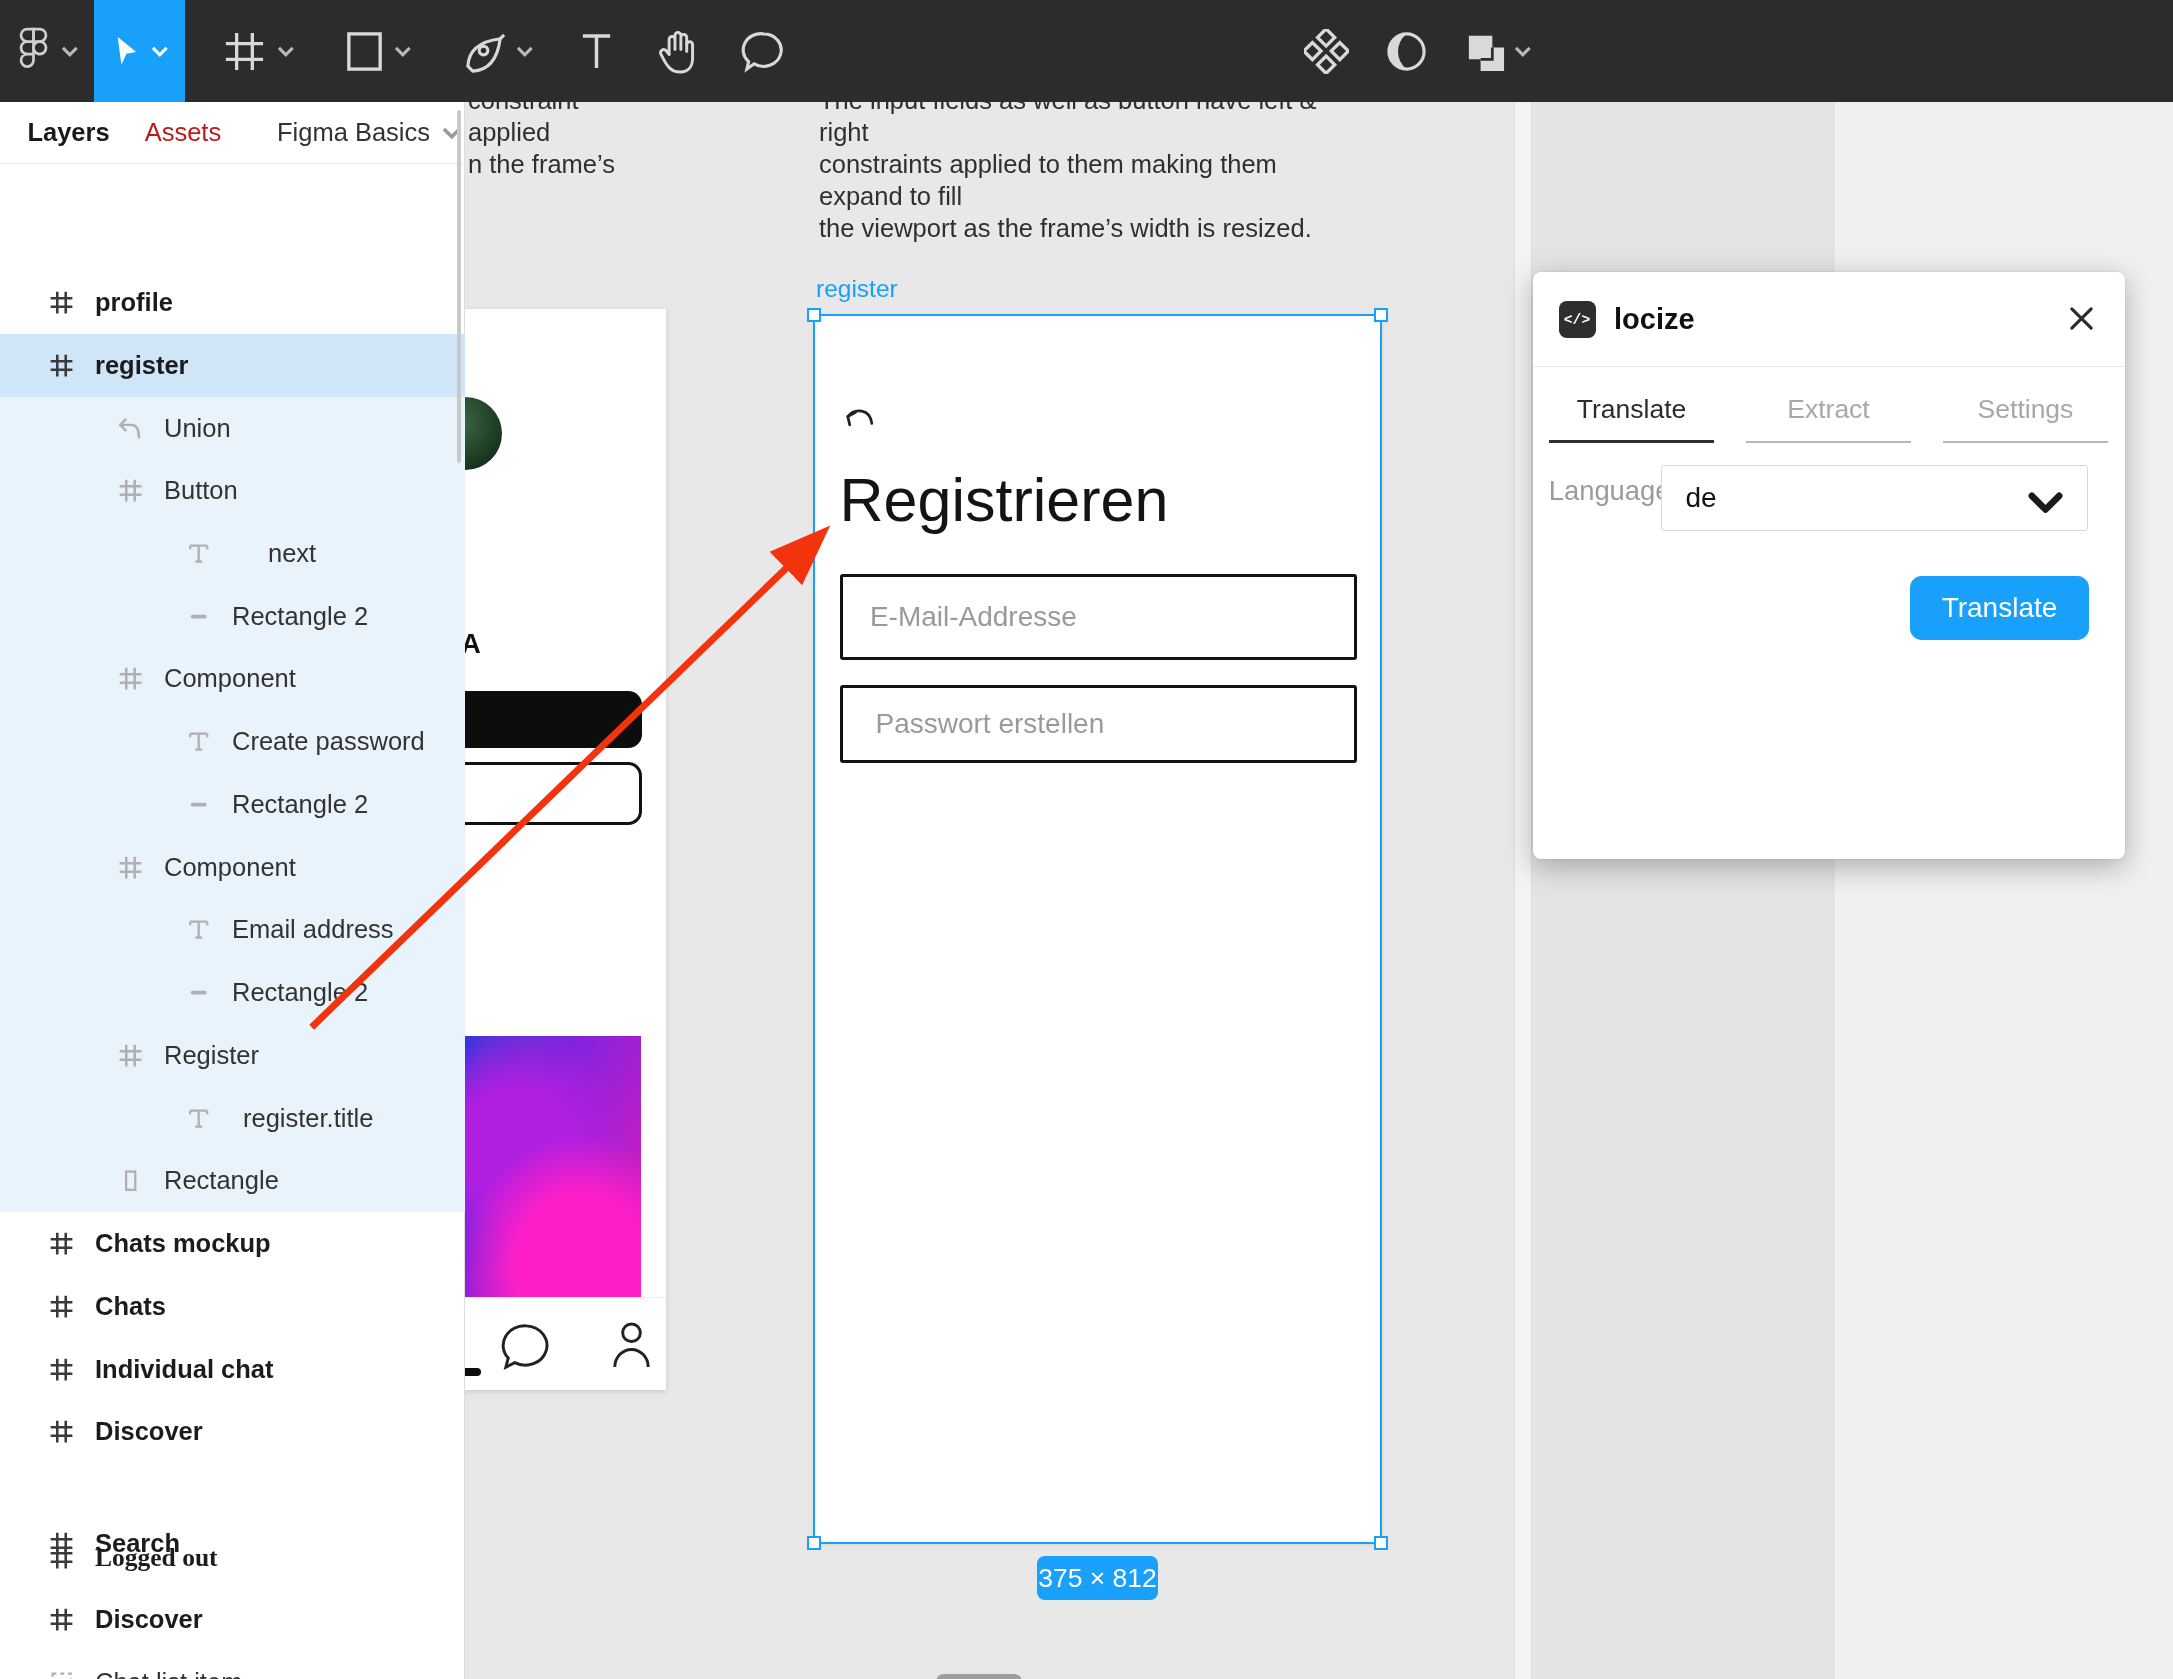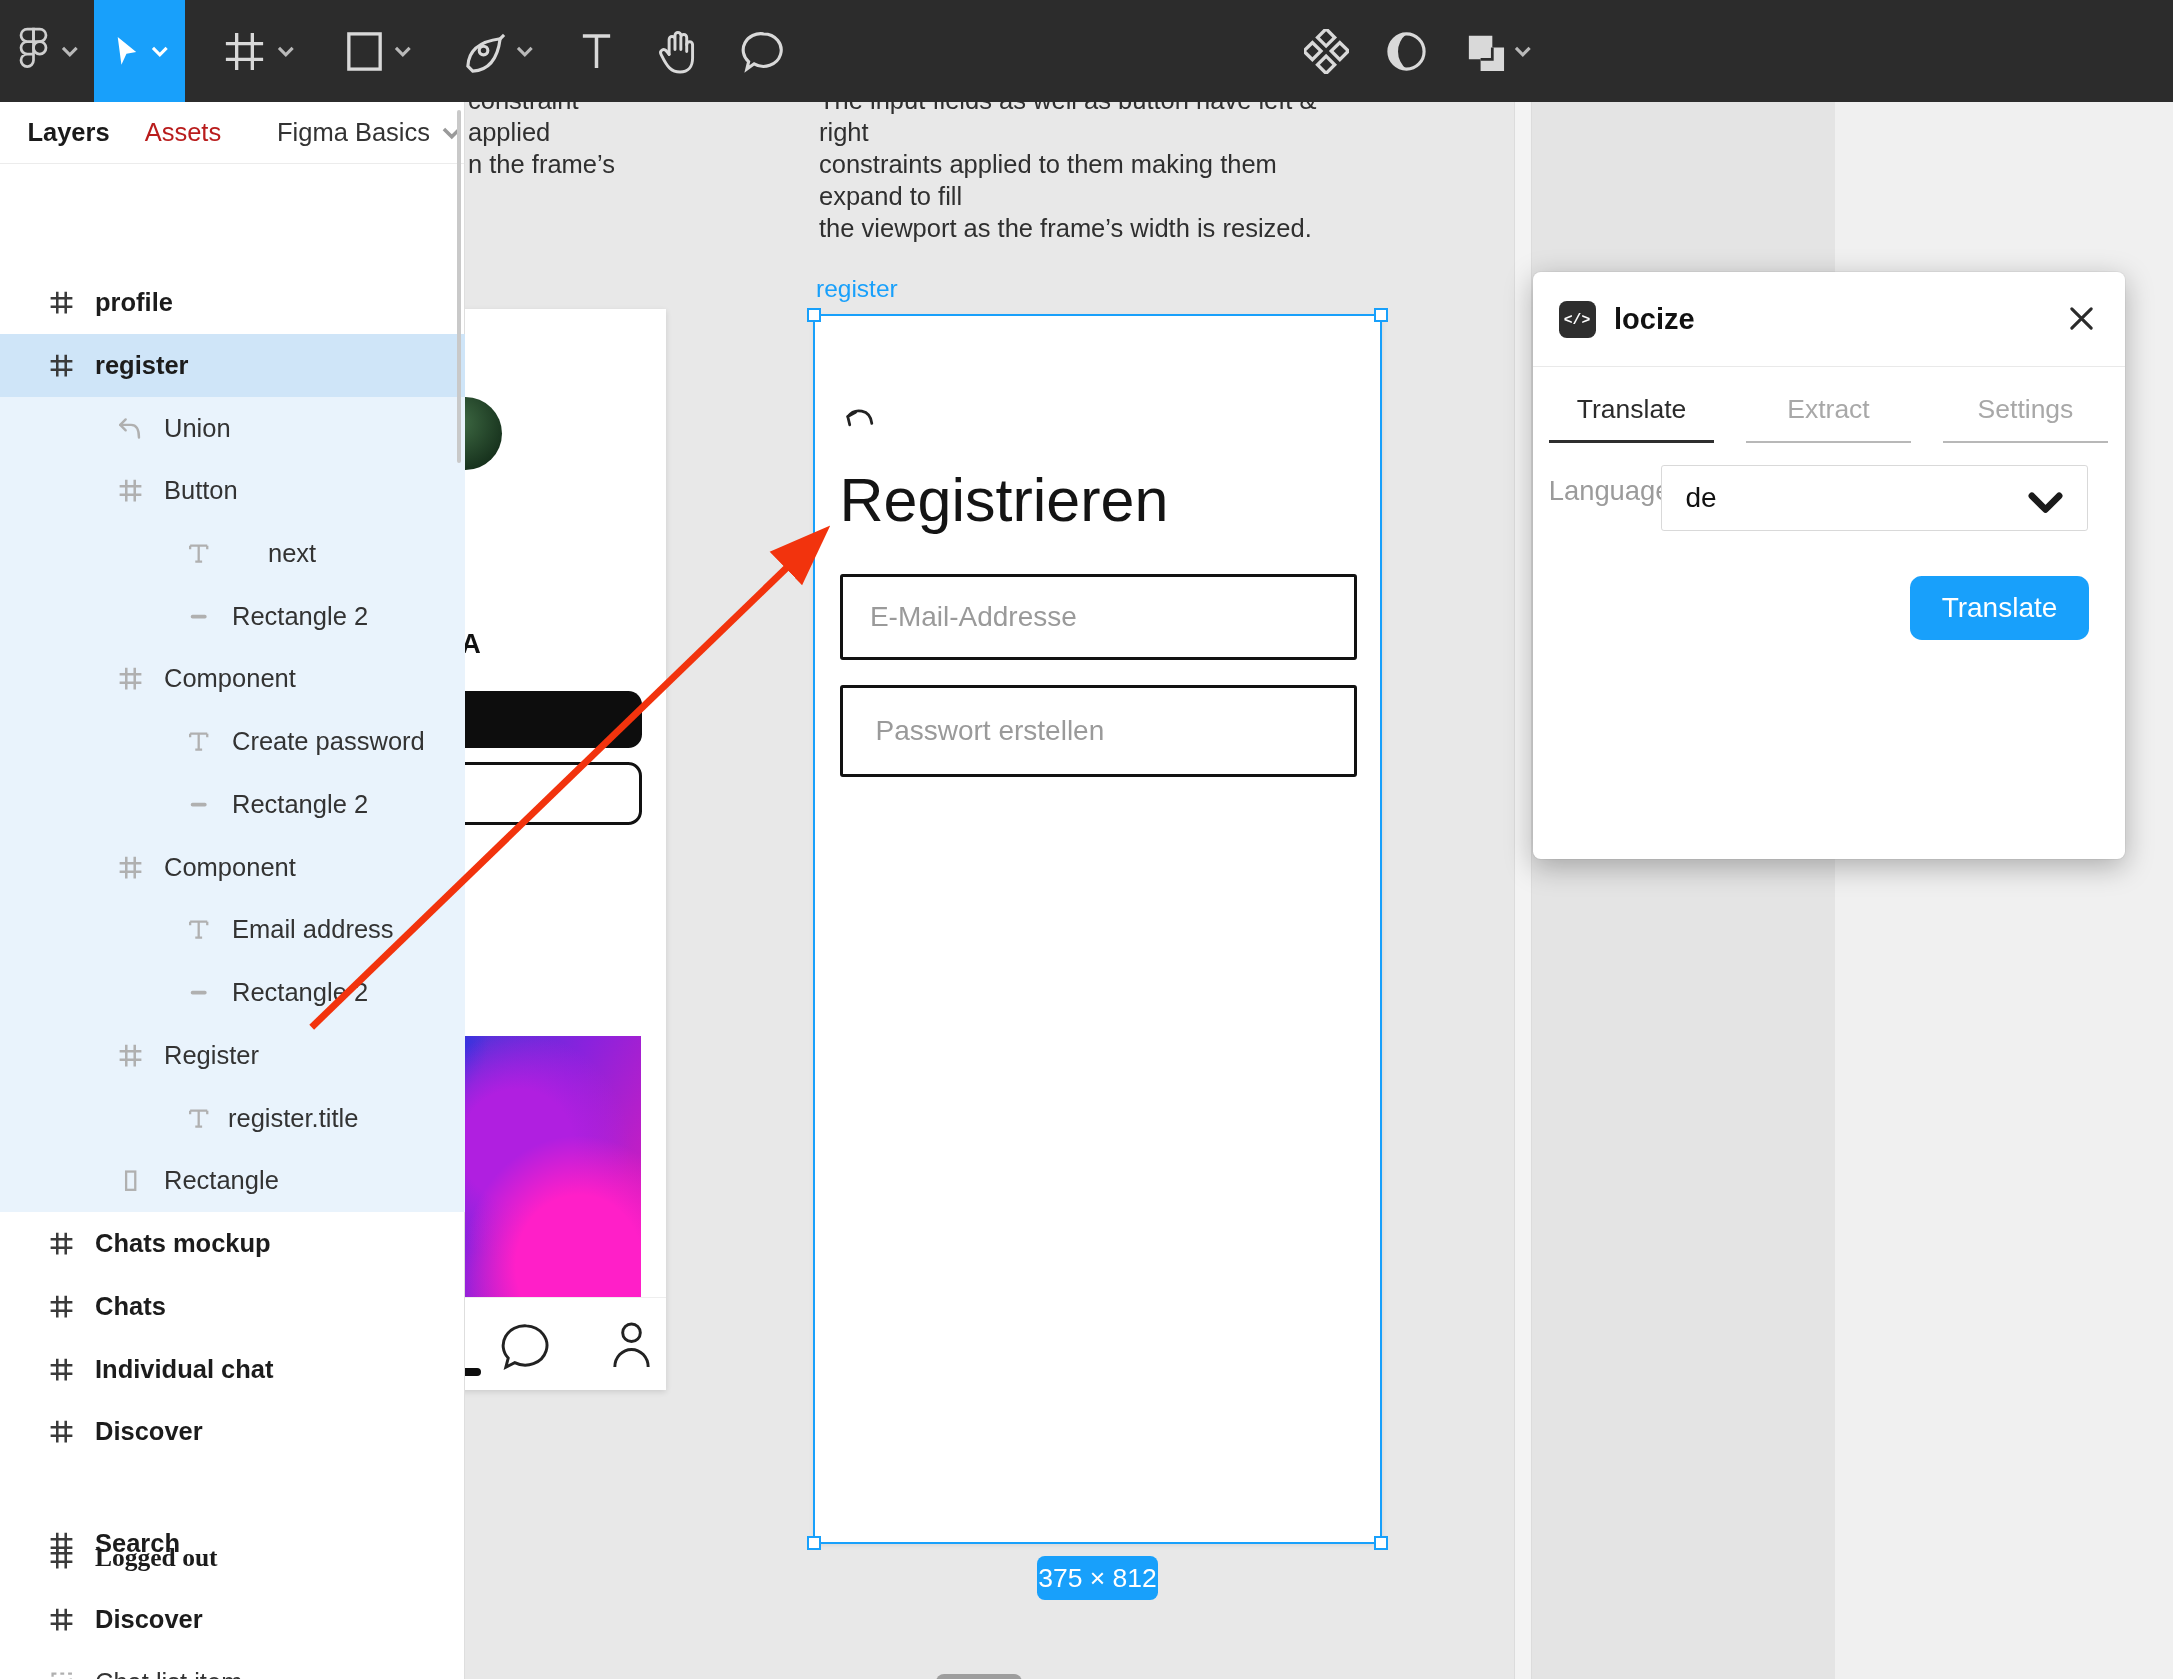--- a/index.html
+++ b/index.html
@@ -79,21 +79,21 @@
   #register-frame { position:absolute; left:815px; top:316px; width:566px; height:1226px;
                     background:#fff; box-shadow:0 2px 5.9px rgba(0,0,0,.12); z-index:20; }
   #back-icon { position:absolute; left:23.5px; top:86px; }
   #register-title { position:absolute; left:24.5px; top:149px; font-size:61px; font-weight:400;
                     color:#141414; letter-spacing:0px; }
   .design-input { position:absolute; left:24.5px; width:517px; height:86px; background:#fff;
                   border:3.9px solid #121212; border-radius:2.9px; font-size:28px; color:#444;
                   padding-left:27.4px; outline:none; }
   .design-input::placeholder { color:#9a9a9a; }
   #input-email { top:258px; }
-  #input-password { top:369px; height:92px;padding-left:33px; }
+  #input-password { top:369px; height:78px;padding-left:33px; }
   #next-button { position:absolute; left:24.5px; top:470px; width:517px; height:78px;
                  background:#0d0d0d; border-radius:13.7px; color:#fff; font-size:29px;
                  font-weight:700; letter-spacing:1.5px; display:flex; align-items:center;
                  justify-content:center; cursor:pointer; }
 
   
   #selection-box { position:absolute; left:813px; top:314px; width:569px; height:1230px;
                    border:2.5px solid #18a0fb; z-index:25; pointer-events:none; }
   .handle { position:absolute; width:13.7px; height:13.7px; background:#fff;
             border:2.5px solid #18a0fb; }
@@ -476,21 +476,21 @@
         <span class="llabel" style="left: 164px;">Register</span>
       </div>
       <div class="layer-row childbg" style="top: 909px;">
         <span class="licon" style="left: 182px;">
           <svg width="27.4" height="27.4" viewBox="0 0 24 24">
             <g stroke="#b0b0b0" stroke-width="2">
               <path d="M4.5 5h15M4.5 5v3M19.5 5v3M12 5v14M9 19h6"></path>
             </g>
           </svg>
         </span>
-        <span class="llabel" style="left: 228px;">register.title</span>
+        <span class="llabel" style="left: 243px;">register.title</span>
       </div>
       <div class="layer-row childbg" style="top: 971px;">
         <span class="licon" style="left: 114px;">
           <svg width="27.4" height="27.4" viewBox="0 0 24 24">
             <rect x="8" y="4" width="8" height="16" stroke="#b0b0b0" stroke-width="2" fill="none"></rect>
           </svg>
         </span>
         <span class="llabel" style="left: 164px;">Rectangle</span>
       </div>
       <div class="layer-row bold" style="top: 1034px;">

